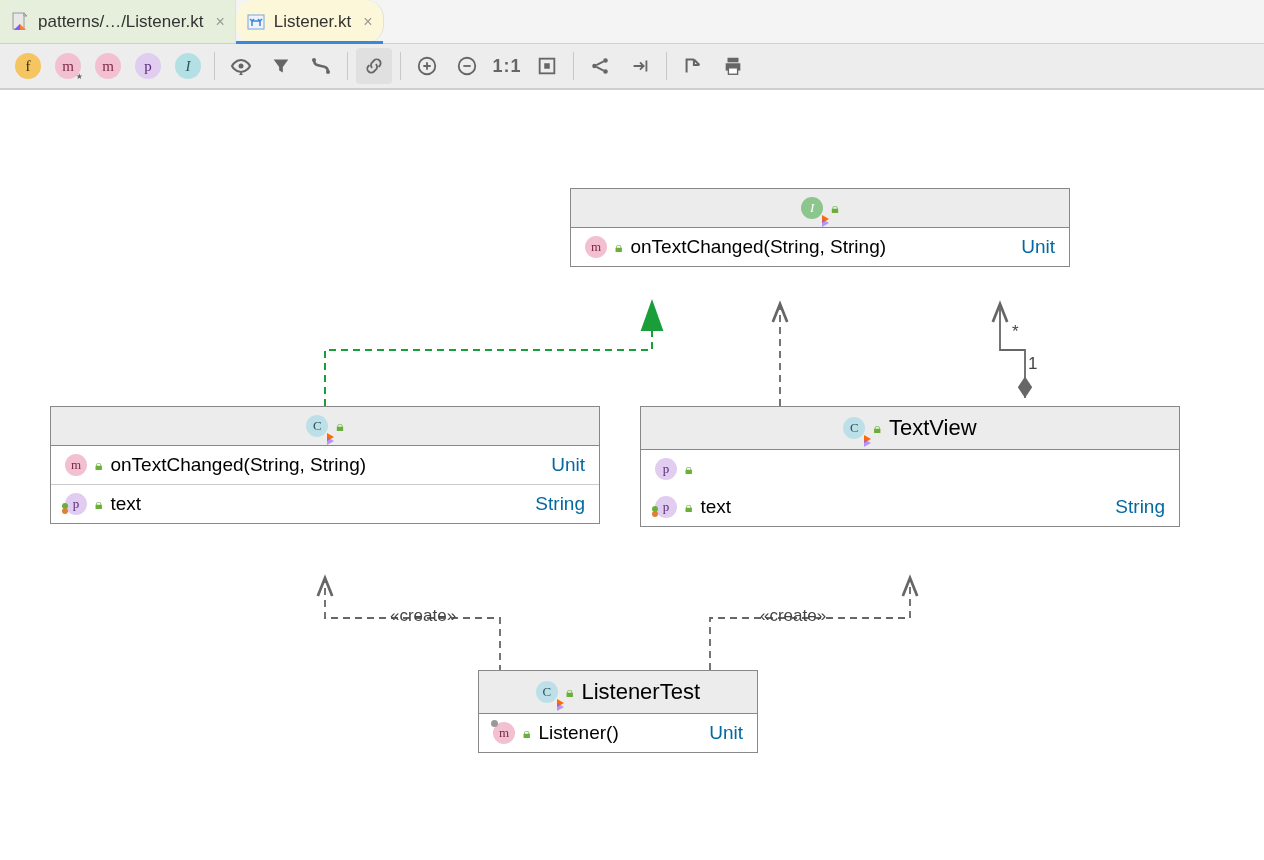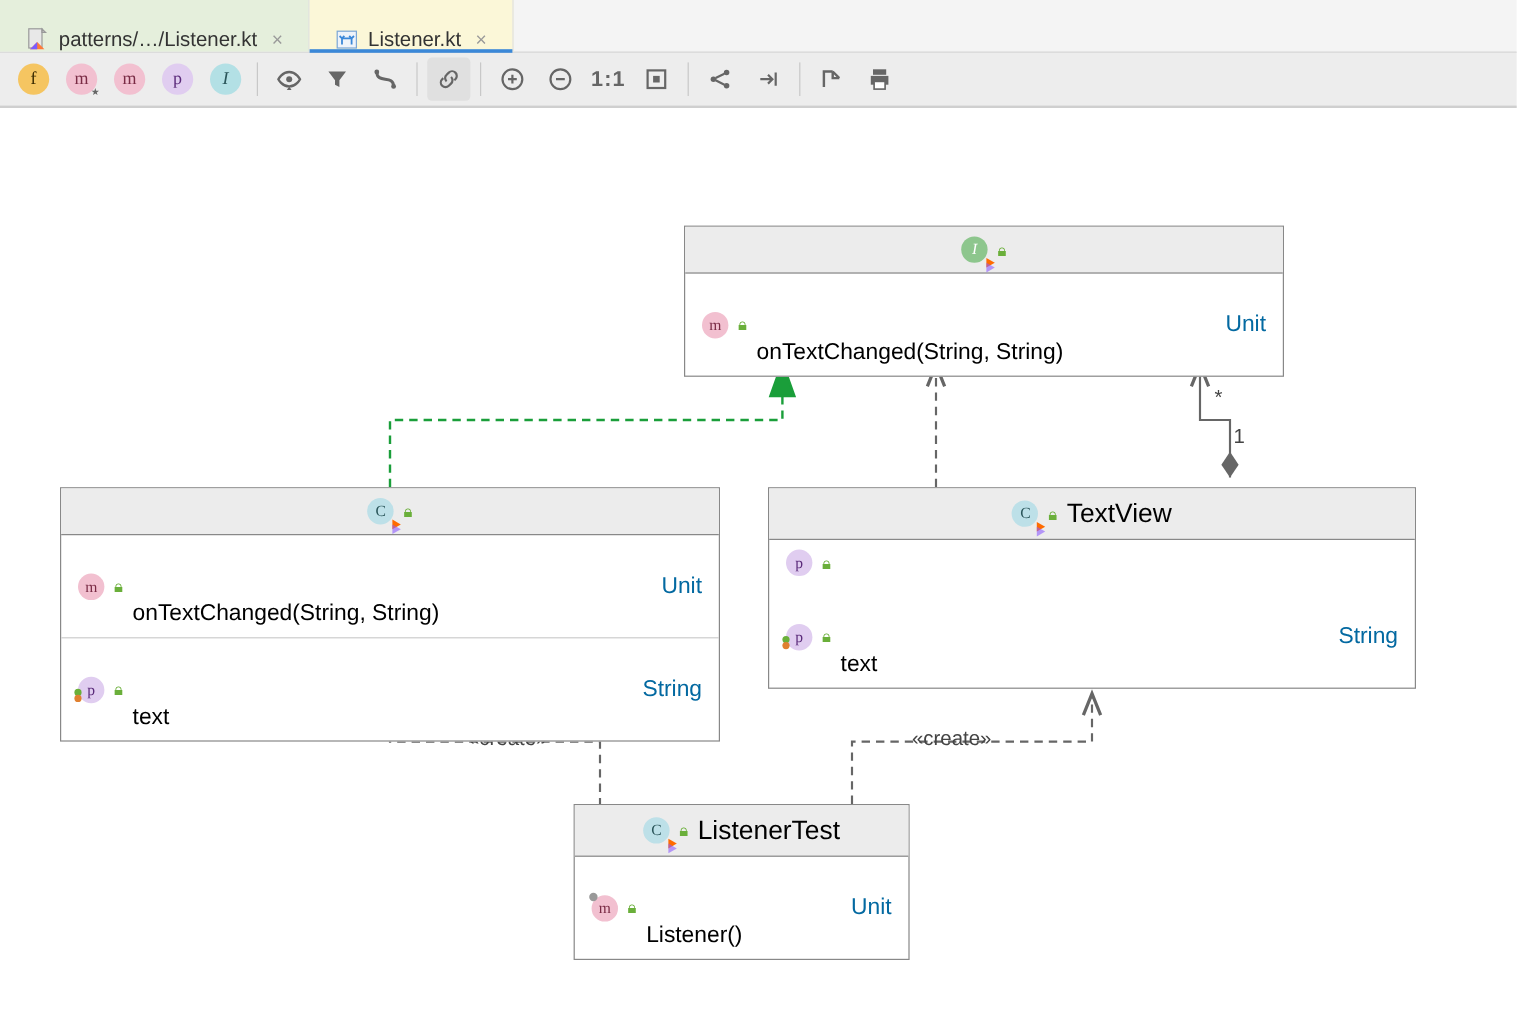--- a/index.html
+++ b/index.html
@@ -14,30 +14,30 @@
 
   
   .tab-bar {
     display: flex;
     height: 44px;
     border-bottom: 1px solid #d0d0d0;
     background: #f4f4f4;
   }
   .tab {
     display: flex;
-    align-items: flex-end;
-    padding: 0 21px;
+    align-items: center;
+    padding: 0 10px;
     gap: 8px;
     font-size: 17px;
     color: #333;
     border-right: 1px solid #e0e0e0;
     position: relative;
   }
   .tab.inactive { background: #e5efdc; }
-  .tab.active { background: #fbf7d8; }
+  .tab.active { background: #fbf7d8; border-radius: 18px; }
   .tab.active::after {
     content: "";
     position: absolute;
     left: 0; right: 0; bottom: -1px;
     height: 3px;
     background: #3b88d8;
   }
   .tab .close {
     color: #999;
     font-size: 16px;
@@ -104,21 +104,21 @@
   .uml-section {
     border-bottom: 1px solid #ccc;
   }
   .uml-section:last-child { border-bottom: none; }
   .uml-member {
     display: flex;
     align-items: center;
     padding: 8px 14px;
     gap: 8px;
   }
-  .uml-member .name { flex: 1; margin-top: 47px; }
+  .uml-member .name { flex: 1; }
   .uml-member .type { color: #0369a1; margin-left: 14px; }
 
   
   .ico-round {
     width: 22px; height: 22px; border-radius: 50%;
     display: inline-flex; align-items: center; justify-content: center;
     font-family: Georgia, serif; font-size: 13px;
     flex-shrink: 0;
     position: relative;
   }

